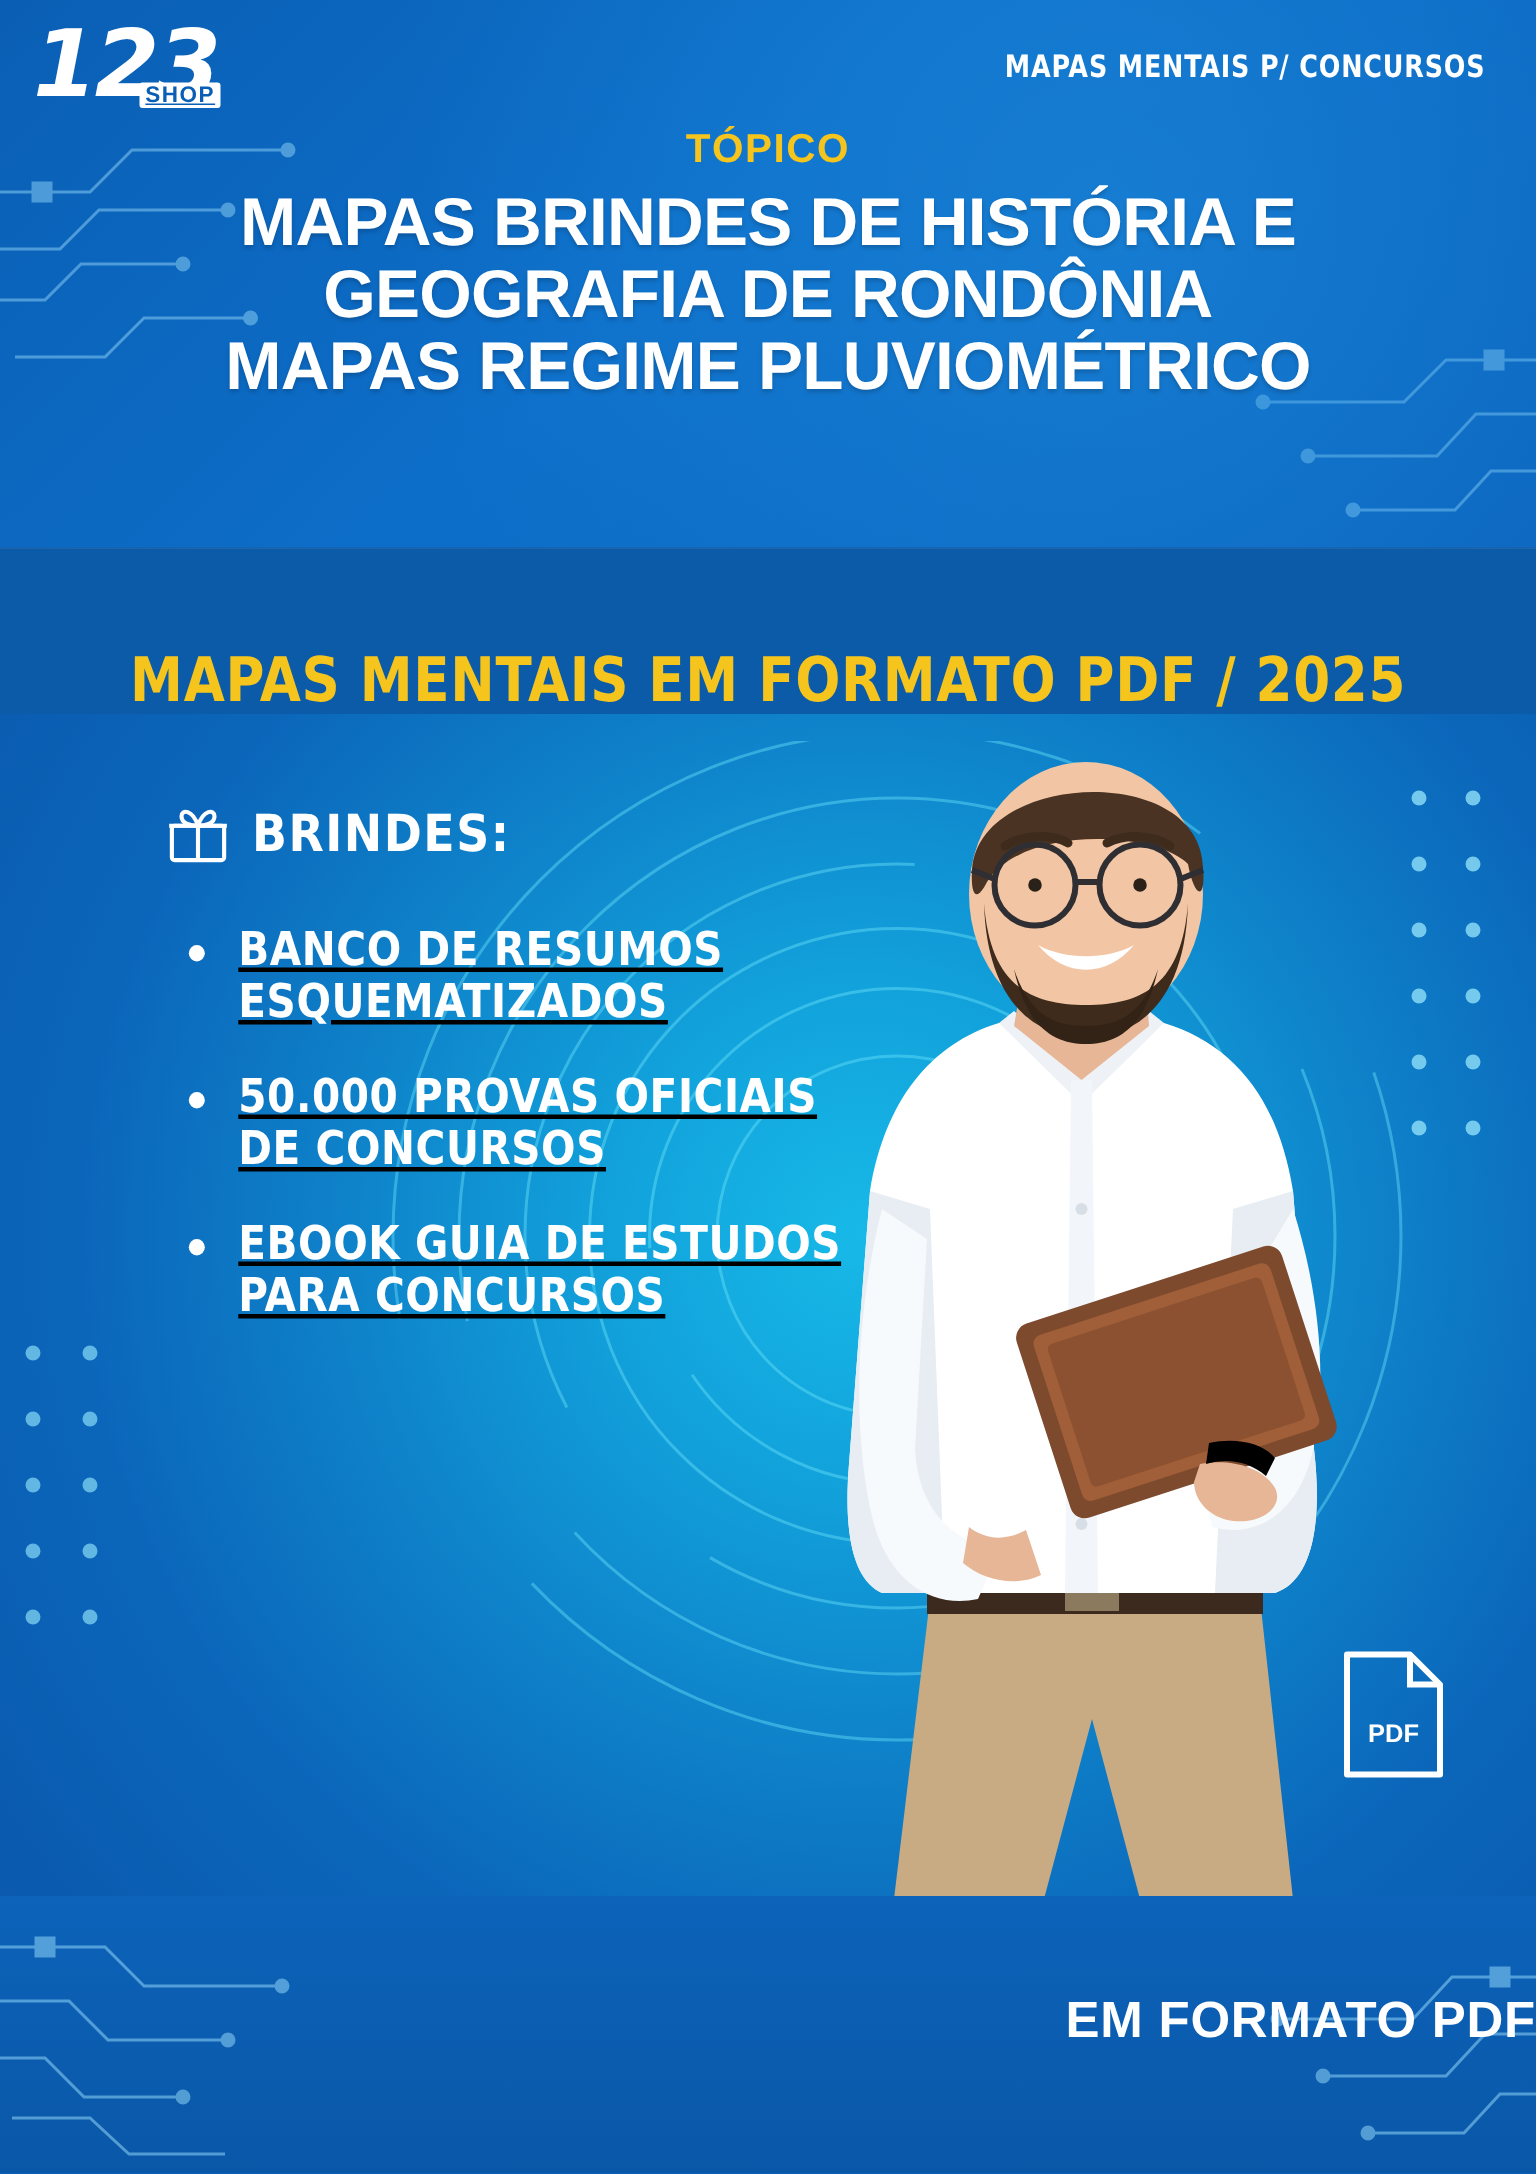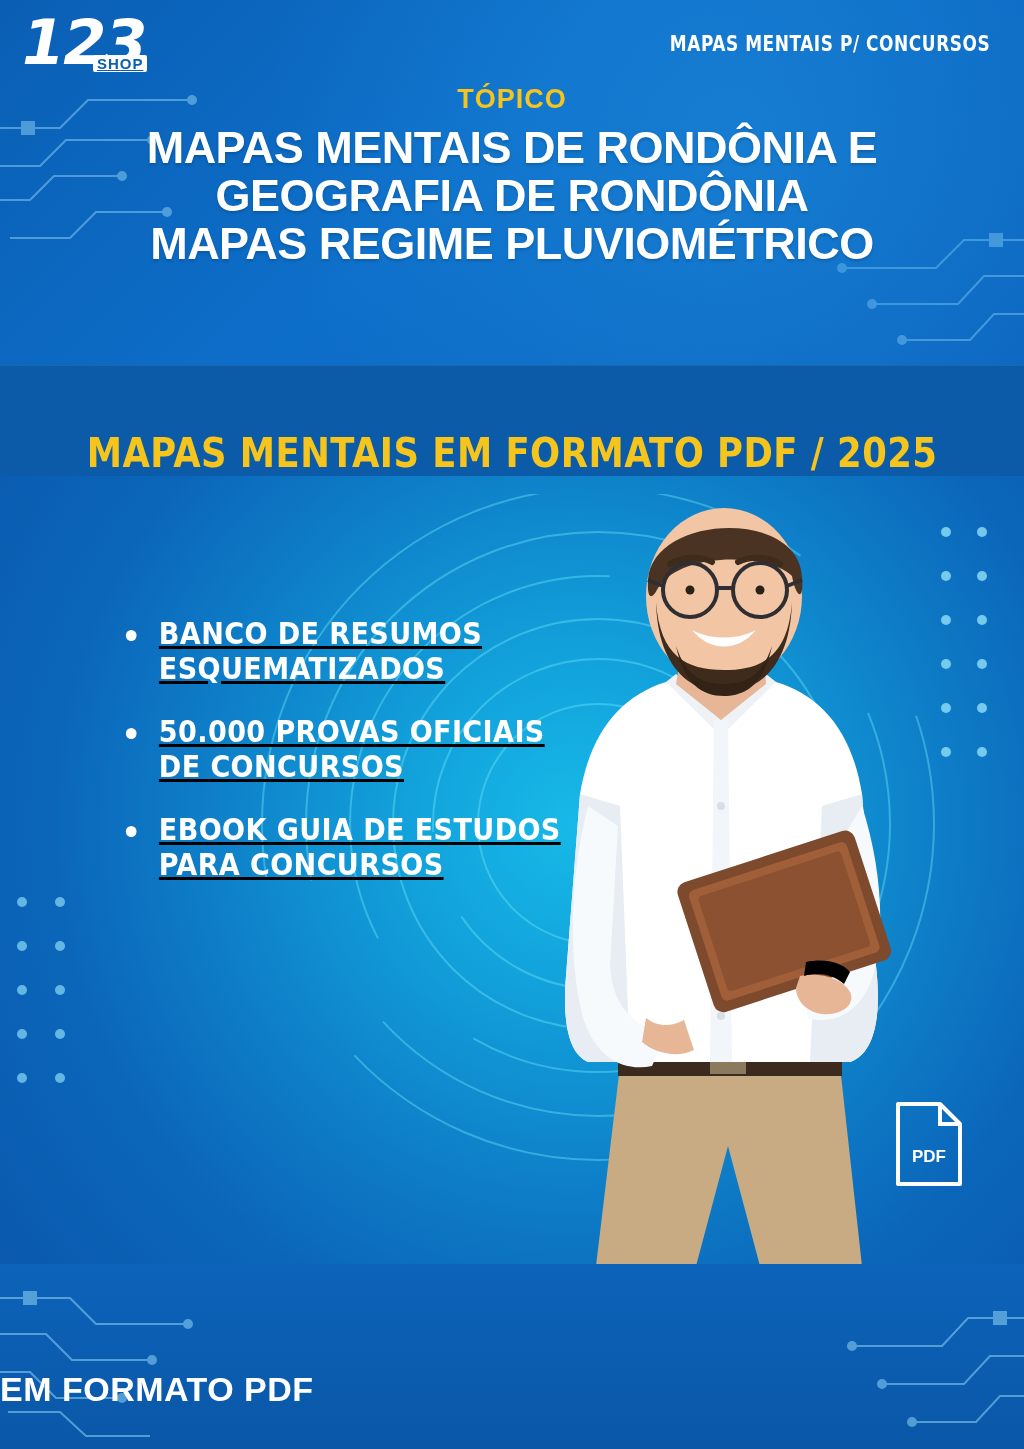--- a/index.html
+++ b/index.html
@@ -156,24 +156,23 @@
     position:absolute;right:58px;bottom:72px;z-index:7;text-align:center;
   }
 
   
   .bottom{
     position:absolute;left:0;top:1264px;width:1024px;height:185px;
     background:linear-gradient(180deg,#0c63b9 0%, #0a57a8 100%);
     overflow:hidden;
   }
   .bottom-text{
-    position:absolute;left:0;top:1328px;width:1024px;text-align:left;
+    position:absolute;left:0;top:1328px;width:1024px;text-align:right;
     color:#ffffff;font-size:34px;font-weight:bold;letter-spacing:.5px;
     z-index:6;
-    margin-top:42px;
   }
 </style>
 </head>
 <body>
 
 <div class="poster">
 
   <div class="top">
 
     <div class="circuit" style="left:0;top:88px;">
@@ -205,21 +204,21 @@
     <div class="logo">
       <span class="num">123</span>
       <span class="shop">SHOP</span>
     </div>
 
     <div class="top-right">MAPAS MENTAIS P/ CONCURSOS</div>
 
     <div class="topico">TÓPICO</div>
 
     <div class="main-title">
-      <div>MAPAS MENTAIS DE RONDÔNIA E</div>
+      <div>MAPAS BRINDES DE HISTÓRIA E</div>
       <div>GEOGRAFIA DE RONDÔNIA</div>
       <div>MAPAS REGIME PLUVIOMÉTRICO</div>
     </div>
   </div>
 
   <div class="band">
     <div class="band-text">MAPAS MENTAIS EM FORMATO PDF / 2025</div>
   </div>
 
   <div class="middle">
@@ -326,20 +325,30 @@
           <rect x="222" y="352" width="186" height="136" rx="10" fill="#7d4a2e"></rect>
           <rect x="232" y="362" width="166" height="116" rx="6" fill="#a05f38"></rect>
           <rect x="240" y="370" width="150" height="100" rx="4" fill="#8c5130"></rect>
         </g>
 
         <path d="M330 470 C350 466 372 472 380 486 C386 498 372 510 352 508 C336 506 326 494 326 482 Z" fill="#e7b696"></path>
         <path d="M336 456 C354 452 372 456 380 466 L374 478 C362 468 348 466 334 470 Z" fill="#dba икон"></path>
       </g>
     </svg>
 
+    <div class="brindes">
+      <svg class="gift-icon" viewBox="0 0 48 48" fill="none" stroke="#ffffff" stroke-width="3">
+        <rect x="5" y="18" width="38" height="25" rx="2"></rect>
+        <path d="M3 18 H45"></path>
+        <path d="M24 18 V43"></path>
+        <path d="M24 18 C18 18 12 16 12 11 C12 6 20 6 24 18 Z"></path>
+        <path d="M24 18 C30 18 36 16 36 11 C36 6 28 6 24 18 Z"></path>
+      </svg>
+      <span class="brindes-label">BRINDES:</span>
+    </div>
 
     <ul class="benefits">
       <li>BANCO DE RESUMOS ESQUEMATIZADOS</li>
       <li>50.000 PROVAS OFICIAIS DE CONCURSOS</li>
       <li>EBOOK GUIA DE ESTUDOS PARA CONCURSOS</li>
     </ul>
 
     <div class="pdf-badge">
       <svg width="74" height="88" viewBox="0 0 74 88" fill="none" stroke="#ffffff" stroke-width="4">
         <path d="M6 4 H48 L68 24 V84 H6 Z" stroke-linejoin="round"></path>

